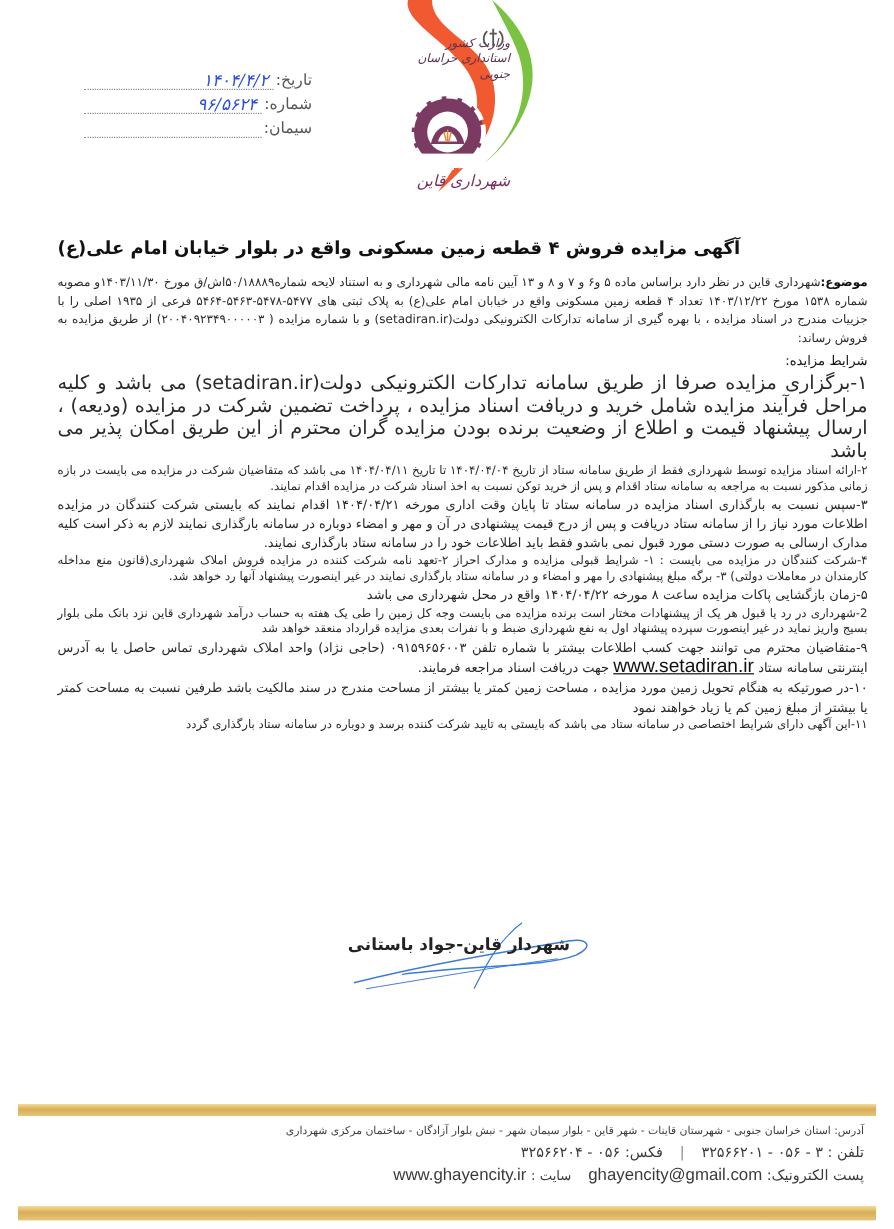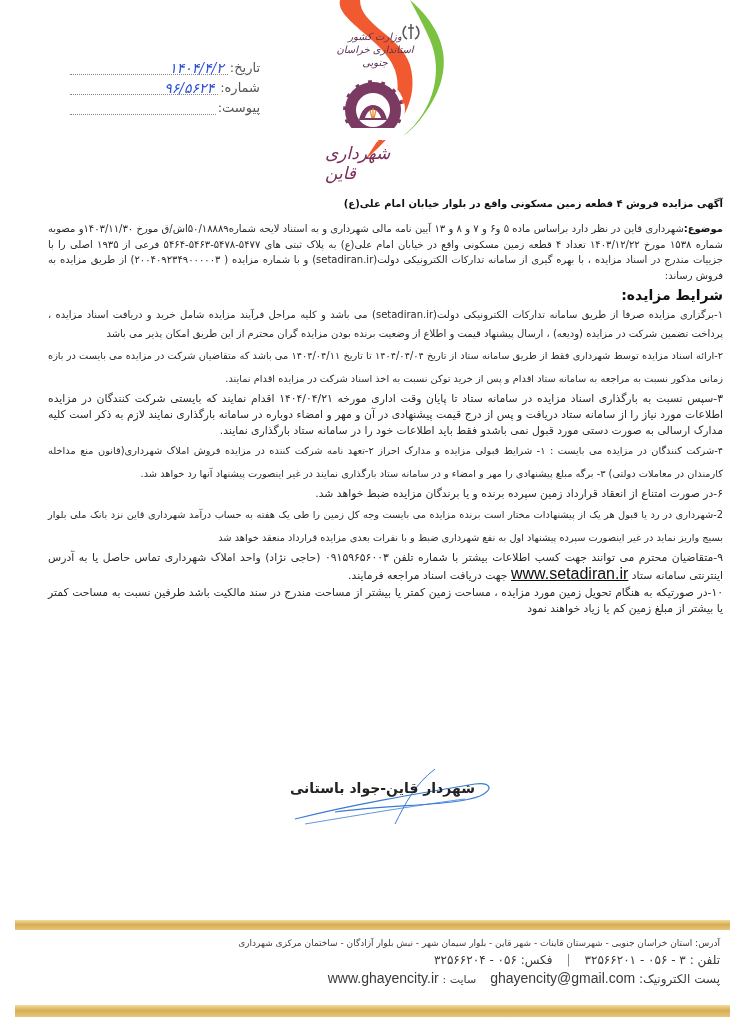--- a/index.html
+++ b/index.html
@@ -10,34 +10,34 @@
   
   .meta { position:absolute; left:70px; top:55px; width:190px; direction:rtl; font-size:13px; color:#555; }
   .meta .row { height:20px; display:flex; align-items:flex-end; }
   .meta .lbl { white-space:nowrap; }
   .meta .dots { flex:1; border-bottom:1px dotted #888; margin-right:2px; position:relative; height:14px; }
   .meta .hand { position:absolute; right:4px; bottom:-2px; color:#2b4fd6; font-family:"DejaVu Serif", serif;
                 font-size:14px; font-style:italic; letter-spacing:2px; direction:rtl; white-space:nowrap; }
 
   
   .logo { position:absolute; left:325px; top:0; width:140px; height:180px; }
-  .logo .ministry { position:absolute; left:0; top:30px; width:100px; text-align:center; direction:rtl;
+  .logo .ministry { position:absolute; left:0; top:30px; width:100px; direction:rtl;
                     font-family:"DejaVu Serif", serif; font-style:italic; font-size:10px; color:#5a3350; line-height:13px; }
-  .logo .muni { position:absolute; left:0; top:143px; width:100px; text-align:left; direction:rtl;
-                font-family:"DejaVu Serif", serif; font-style:italic; font-size:17px; color:#7a2e5a; }
+  .logo .muni { position:absolute; left:0; top:143px; width:100px; text-align:right; direction:rtl;
+                font-family:"DejaVu Serif", serif; font-style:italic; font-size:13px; color:#7a2e5a; }
 
   
   .content { position:absolute; left:48px; right:22px; top:198px; direction:rtl; text-align:justify; }
-  .title { text-align:right; font-weight:bold; font-size:10px; color:#111; margin:0 0 12px 0; }
+  .title { text-align:left; font-weight:bold; font-size:15px; color:#111; margin:0 0 12px 0; }
   .para { font-size:10px; line-height:15.5px; margin:0; }
   .para b { color:#111; }
-  .cond-head { font-weight:bold; font-size:14px; margin:4px 0 2px 0; color:#111; }
+  .cond-head { font-weight:normal; font-size:11px; margin:4px 0 2px 0; color:#111; }
   .cond { font-size:10.8px; line-height:15.8px; margin:0 0 1px 0; }
-  .cond.big { font-size:10px; line-height:19px; }
-  .cond.small { font-size:9.8px; line-height:23px; }
+  .cond.big { font-size:16px; line-height:19px; }
+  .cond.small { font-size:9.8px; line-height:13px; }
   .link { font-family:"Liberation Sans", sans-serif; text-decoration:underline; font-size:16px; color:#111; }
 
   
   .sign { position:absolute; left:285px; top:772px; width:200px; height:40px;text-align:center; }
   .sign .name { position:absolute; right:10px; top:8px; direction:rtl; font-weight:bold; font-size:14px; color:#222; white-space:nowrap; }
   .sign svg { position:absolute; left:-10px; top:-8px; }
 
   
   .band { position:absolute; left:15px; width:715px; height:10px;
           background:linear-gradient(180deg,#f4dc9a 0%,#d7ae55 45%,#e6c57a 100%); }
@@ -61,21 +61,21 @@
         <span class="hand">۱۴۰۴/۴/۲</span>
       </span>
     </div>
     <div class="row">
       <span class="lbl">شماره:</span>
       <span class="dots">
         <span class="hand">۹۶/۵۶۲۴</span>
       </span>
     </div>
     <div class="row">
-      <span class="lbl">پیوست:</span>
+      <span class="lbl">سیمان:</span>
       <span class="dots"></span>
     </div>
   </div>
 
   <div class="logo">
     <svg width="140" height="180" viewBox="0 0 140 180">
       <path d="M85 0 C 120 30, 135 70, 95 120 C 90 126, 84 132, 78 136 C 110 110, 118 70, 105 40 C 100 28, 93 15, 85 0 Z" fill="#7cc242"></path>
       <path d="M15 0 C 10 20, 60 40, 70 70 C 80 100, 60 130, 40 160 C 75 130, 95 100, 85 65 C 75 35, 35 25, 35 0 Z" fill="#f15a31"></path>
       <g transform="translate(86,32)" fill="none" stroke="#555" stroke-width="1.5">
         <path d="M-5 -6 C -9 -2, -9 4, -4 7"></path>
@@ -103,27 +103,28 @@
   <div class="content">
     <h1 class="title">آگهی مزایده فروش ۴ قطعه زمین مسکونی  واقع در بلوار خیابان امام علی(ع)</h1>
     <p class="para">
       <b>موضوع:</b><span>شهرداری قاین در نظر دارد براساس ماده ۵ و۶ و ۷ و ۸ و ۱۳ آیین نامه مالی شهرداری و به استناد لایحه شماره۵۰/۱۸۸۸۹اش/ق مورخ ۱۴۰۳/۱۱/۳۰و مصوبه شماره ۱۵۳۸ مورخ ۱۴۰۳/۱۲/۲۲ تعداد ۴ قطعه زمین مسکونی واقع در خیابان امام علی(ع) به پلاک ثبتی های ۵۴۷۷-۵۴۷۸-۵۴۶۳-۵۴۶۴ فرعی از ۱۹۳۵ اصلی را  با جزییات مندرج در اسناد مزایده ، با بهره گیری از سامانه تدارکات الکترونیکی دولت(setadiran.ir) و با شماره مزایده (    ۲۰۰۴۰۹۲۳۴۹۰۰۰۰۰۳) از طریق مزایده به فروش رساند:</span>
     </p>
     <div class="cond-head">شرایط مزایده:</div>
     <p class="cond big">۱-برگزاری مزایده صرفا از طریق سامانه تدارکات الکترونیکی دولت(setadiran.ir) می باشد و کلیه مراحل فرآیند مزایده شامل خرید و دریافت اسناد مزایده ، پرداخت تضمین شرکت در مزایده (ودیعه) ، ارسال پیشنهاد قیمت و اطلاع از وضعیت برنده بودن مزایده گران محترم از این طریق امکان پذیر می باشد</p>
     <p class="cond small">۲-ارائه اسناد مزایده توسط شهرداری فقط از طریق سامانه ستاد از تاریخ ۱۴۰۴/۰۴/۰۴  تا تاریخ   ۱۴۰۴/۰۴/۱۱  می باشد که متقاضیان شرکت در مزایده می بایست در بازه زمانی مذکور نسبت به  مراجعه به سامانه ستاد اقدام و پس از خرید توکن نسبت به اخذ اسناد شرکت در مزایده اقدام نمایند.</p>
     <p class="cond">۳-سپس نسبت به بارگذاری اسناد مزایده در سامانه ستاد تا پایان وقت اداری مورخه ۱۴۰۴/۰۴/۲۱  اقدام نمایند که بایستی شرکت کنندگان در مزایده اطلاعات مورد نیاز را از سامانه ستاد دریافت و پس از درج قیمت پیشنهادی در آن و مهر و امضاء دوباره در سامانه بارگذاری نمایند لازم به ذکر است کلیه مدارک ارسالی به صورت دستی مورد قبول نمی باشدو فقط باید اطلاعات خود را در سامانه ستاد بارگذاری نمایند.</p>
     <p class="cond small">۴-شرکت کنندگان در  مزایده می بایست : ۱- شرایط قبولی مزایده و مدارک  احراز ۲-تعهد نامه شرکت کننده در  مزایده فروش املاک شهرداری(قانون منع مداخله کارمندان در معاملات دولتی) ۳- برگه مبلغ پیشنهادی را مهر و امضاء و در سامانه ستاد بارگذاری نمایند در غیر اینصورت پیشنهاد آنها رد خواهد شد.</p>
-    <p class="cond">۶-در صورت امتناع از انعقاد قرارداد زمین سپرده برنده و یا برندگان مزایده ضبط خواهد شد.</p>
+    <p class="cond">۵-زمان بازگشایی پاکات مزایده ساعت ۸ مورخه ۱۴۰۴/۰۴/۲۲ واقع در محل شهرداری می باشد</p>
     <p class="cond small">2-شهرداری در رد یا قبول هر یک از پیشنهادات مختار است برنده مزایده می بایست وجه کل زمین را طی یک هفته به حساب درآمد شهرداری قاین نزد بانک ملی بلوار بسیج واریز نماید در غیر اینصورت سپرده پیشنهاد اول به نفع شهرداری ضبط و با نفرات بعدی مزایده قرارداد منعقد خواهد شد</p>
     <p class="cond">
       <span>۹-متقاضیان محترم می توانند جهت کسب اطلاعات بیشتر با شماره تلفن ۰۹۱۵۹۶۵۶۰۰۳ (حاجی نژاد)  واحد املاک شهرداری تماس حاصل یا به آدرس اینترنتی سامانه ستاد</span>
       <span class="link">www.setadiran.ir</span><span> جهت دریافت اسناد مراجعه فرمایند.</span>
     </p>
     <p class="cond">۱۰-در صورتیکه به هنگام تحویل زمین مورد مزایده ، مساحت زمین کمتر یا بیشتر از مساحت مندرج در سند مالکیت باشد طرفین نسبت به مساحت کمتر یا بیشتر از مبلغ زمین کم یا زیاد خواهند نمود</p>
+    <p class="cond small">۱۱-این آگهی دارای شرایط اختصاصی در سامانه ستاد می باشد که بایستی به تایید شرکت کننده برسد و دوباره در سامانه ستاد بارگذاری گردد</p>
   </div>
 
   <div class="sign">
     <svg width="230" height="70" viewBox="0 0 230 70">
       <path d="M20 55 C 80 40, 140 30, 200 20 C 215 18, 220 25, 205 32 C 180 42, 120 40, 60 48" fill="none" stroke="#3a7bd5" stroke-width="1.2"></path>
       <path d="M120 60 C 130 40, 140 20, 160 5" fill="none" stroke="#3a7bd5" stroke-width="1"></path>
       <path d="M30 60 C 90 50, 150 40, 190 35" fill="none" stroke="#3a7bd5" stroke-width="0.8"></path>
     </svg>
     <div class="name">شهردار قاین-جواد باستانی</div>
   </div>

